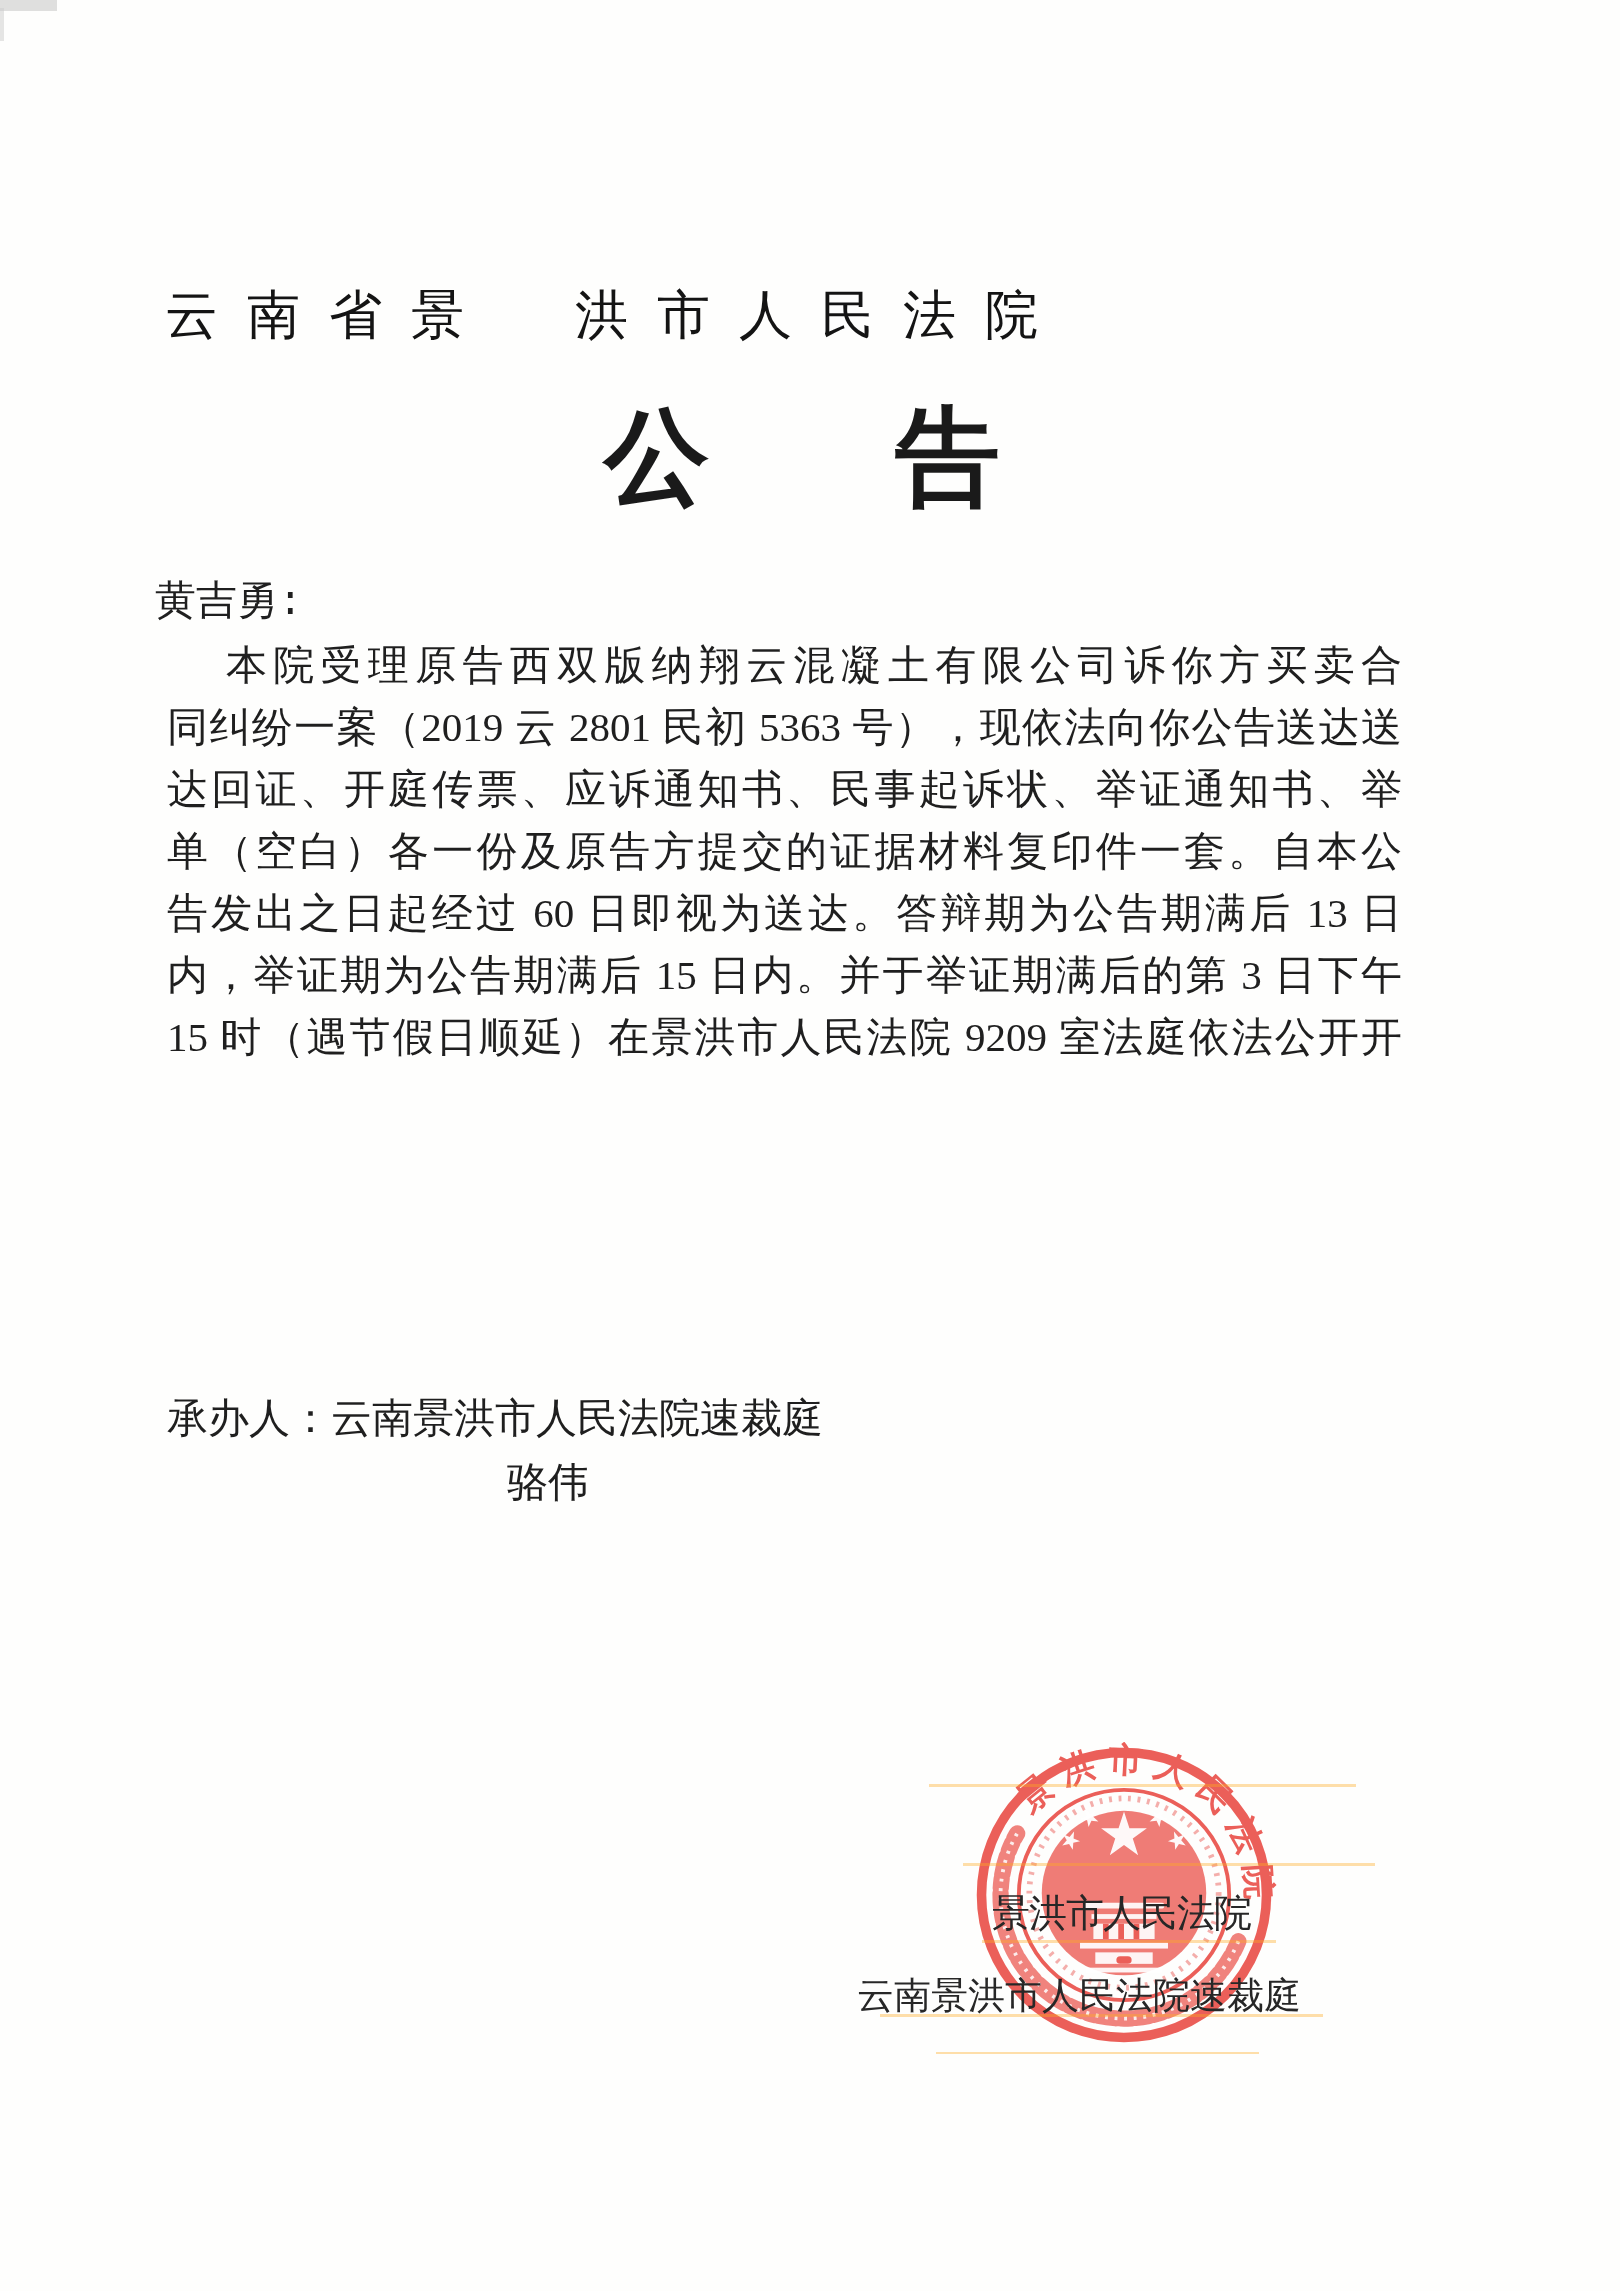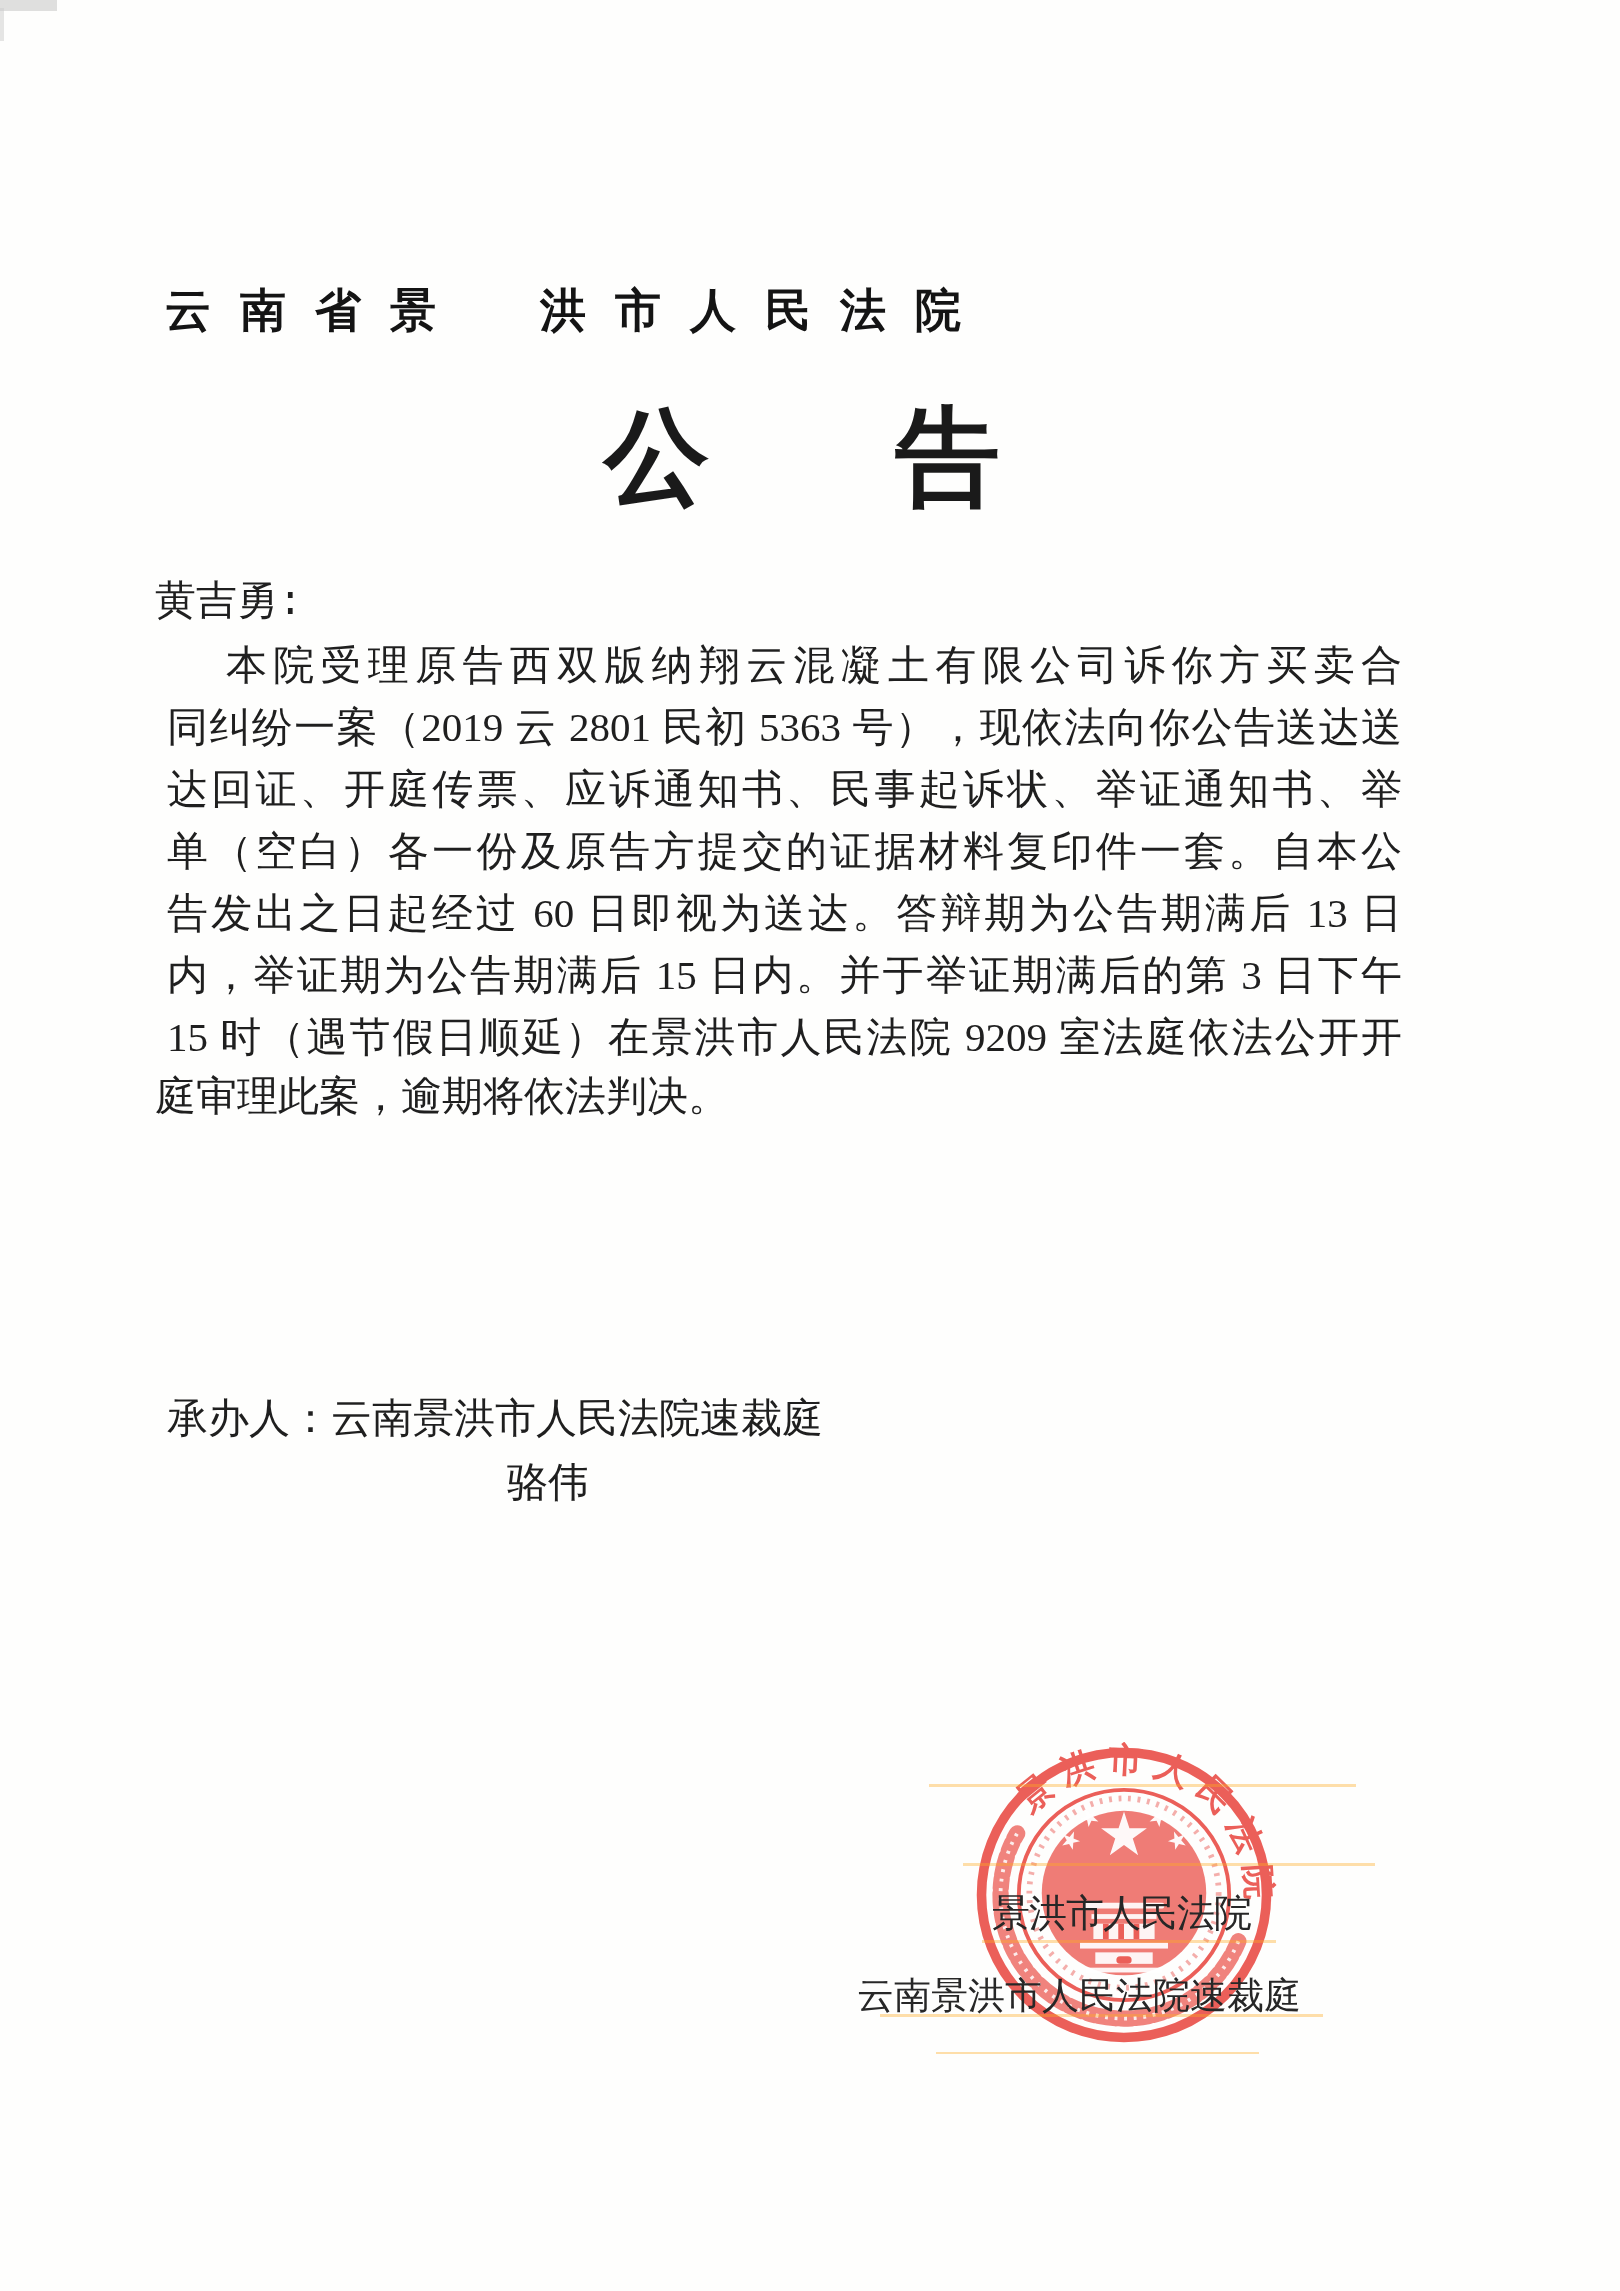--- a/index.html
+++ b/index.html
@@ -10,21 +10,21 @@
     overflow:hidden;
     font-family:"Liberation Serif","DejaVu Serif",serif;
     color:#1f1f1f;
   }
   
   .scan-smudge-top{position:absolute;left:0;top:0;width:57px;height:10.8px;background:#c4c4c4;opacity:.55;}
   .scan-smudge-left{position:absolute;left:0;top:7.8px;width:3.9px;height:33px;background:#cccccc;opacity:.5;}
 
   .court-title{
     position:absolute;left:165px;top:280px;
-    font-size:46px;font-weight:700;letter-spacing:29px;
+    font-size:53px;font-weight:400;letter-spacing:29px;
     white-space:nowrap;color:#141414;
   }
   .doc-type{
     position:absolute;left:604px;top:400px;
     display:flex;gap:186px;
     font-size:105px;font-weight:600;color:#1a1a1a;line-height:1.1;
   }
   .body-block{
     position:absolute;left:155px;top:572px;width:1247px;
     font-size:41px;line-height:62px;
@@ -86,21 +86,20 @@
 
   <div class="body-block">
     <div class="line">黄吉勇:</div>
     <div class="jline indent">本院受理原告西双版纳翔云混凝土有限公司诉你方买卖合</div>
     <div class="jline">同纠纷一案（2019 云 2801 民初 5363 号），现依法向你公告送达送</div>
     <div class="jline">达回证、开庭传票、应诉通知书、民事起诉状、举证通知书、举</div>
     <div class="jline">单（空白）各一份及原告方提交的证据材料复印件一套。自本公</div>
     <div class="jline">告发出之日起经过 60 日即视为送达。答辩期为公告期满后 13 日</div>
     <div class="jline">内，举证期为公告期满后 15 日内。并于举证期满后的第 3 日下午</div>
     <div class="jline">15 时（遇节假日顺延）在景洪市人民法院 9209 室法庭依法公开开</div>
-    <div class="line">庭审理此案，逾期将依法判决。</div>
   </div>
 
   <div class="handler-block">
     <div class="line">承办人：云南景洪市人民法院速裁庭</div>
     <div class="handler-name">骆伟</div>
   </div>
 
   <svg class="seal" viewBox="0 0 320 320">
     <circle cx="160" cy="160" r="149" fill="none" stroke-width="10" stroke="#ea544d"></circle>
     <circle cx="160" cy="160" r="110" fill="none" stroke-width="4" stroke="#ea544d"></circle>

